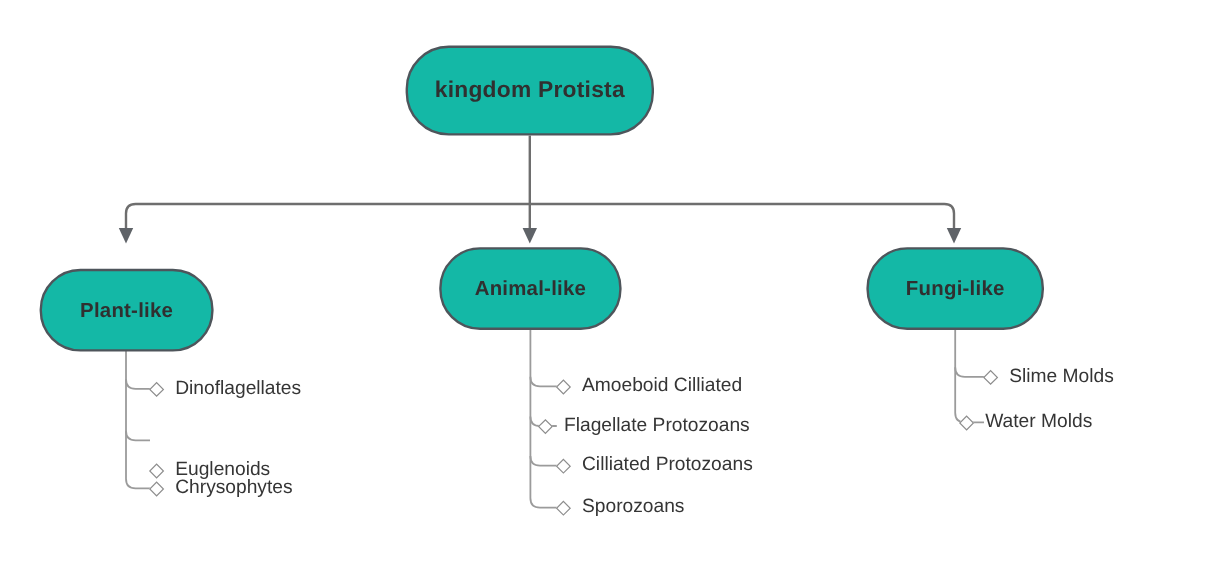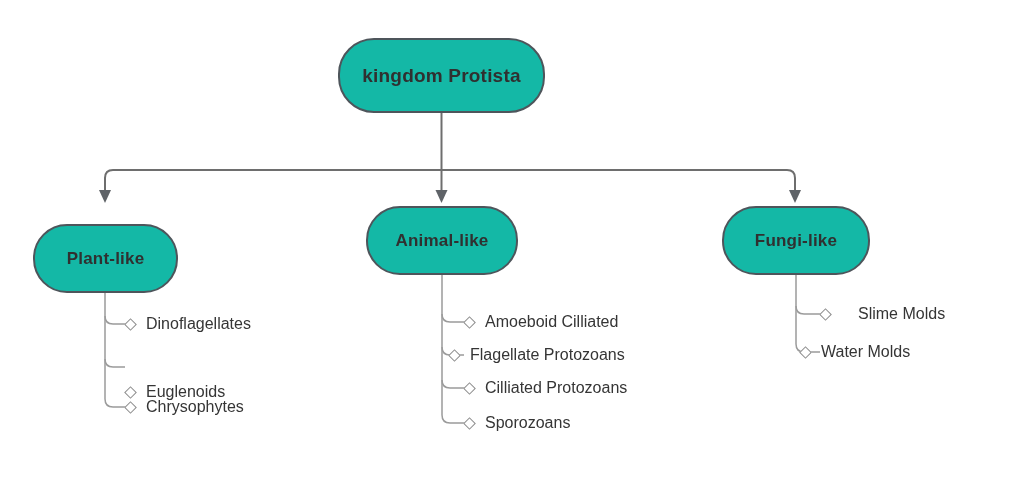--- a/index.html
+++ b/index.html
@@ -133,21 +133,21 @@
   </div>
   <div class="leaf" style="left:465px; top:377px;">
     <span class="diamond"></span>
     <span>Cilliated Protozoans</span>
   </div>
   <div class="leaf" style="left:465px; top:412px;">
     <span class="diamond"></span>
     <span>Sporozoans</span>
   </div>
 
-  <div class="leaf" style="left:821px; top:303px;gap:17px;">
+  <div class="leaf" style="left:821px; top:303px;">
     <span class="diamond"></span>
     <span>Slime Molds</span>
   </div>
   <div class="leaf" style="left:801px; top:341px;">
     <span class="diamond"></span>
     <span>Water Molds</span>
   </div>
 
 </div>
 

